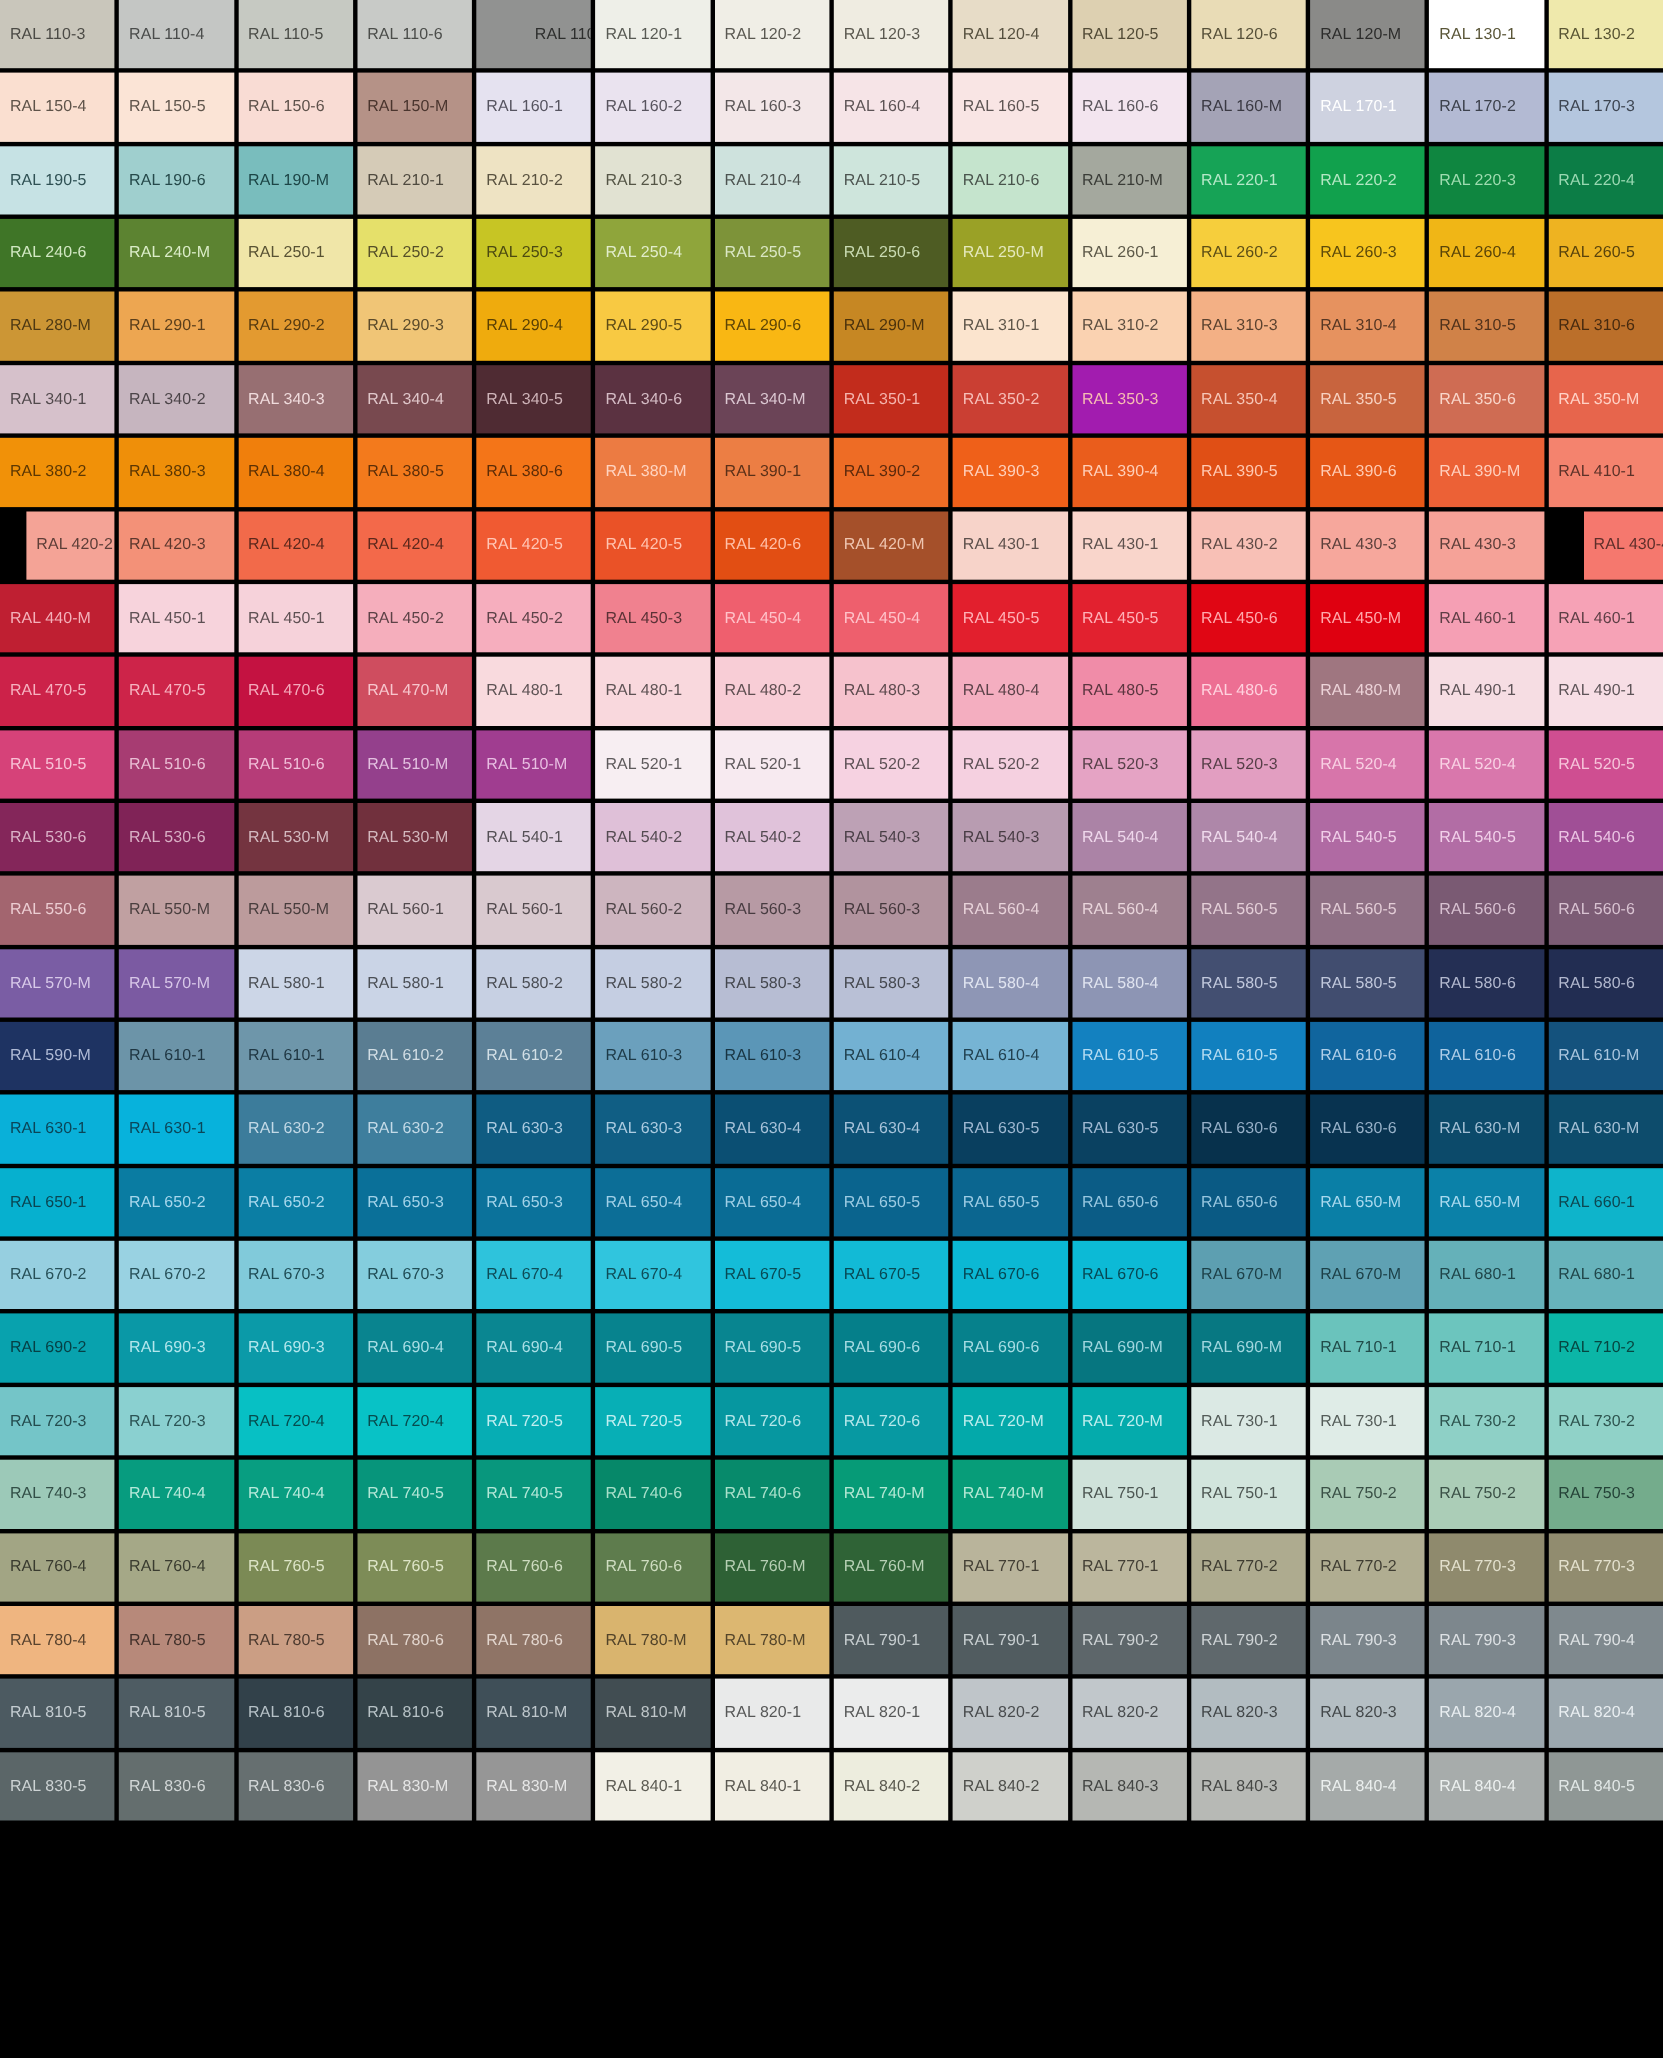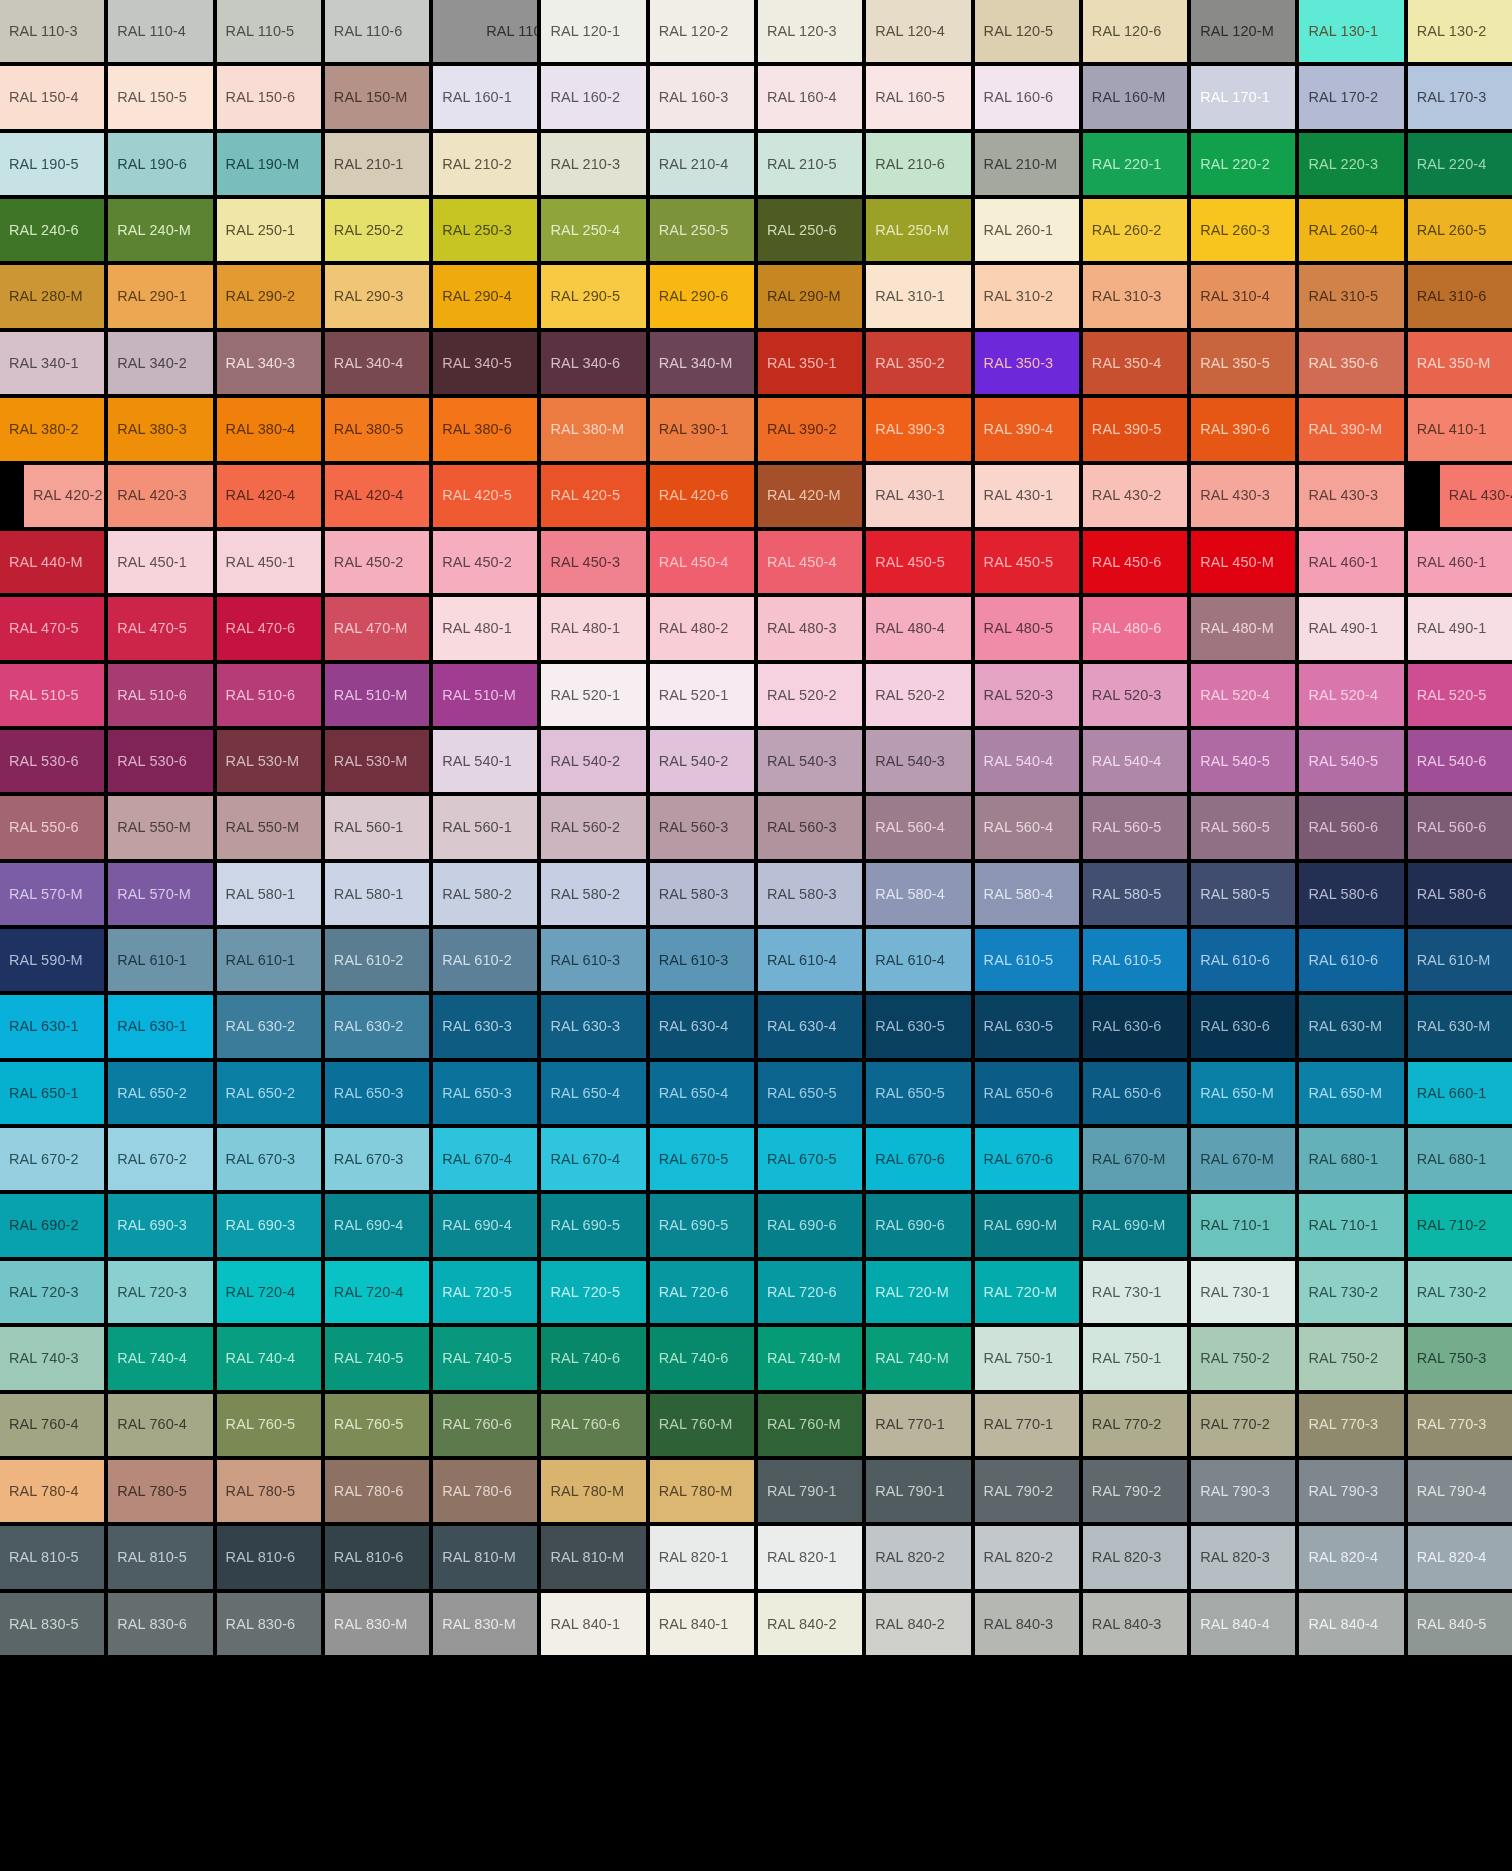--- a/index.html
+++ b/index.html
@@ -67,21 +67,21 @@
     </div>
     <div class="swatch" style="background: rgb(221, 208, 177);">
       <span class="label" style="color: rgb(82, 75, 54);">RAL 120-5</span>
     </div>
     <div class="swatch" style="background: rgb(233, 220, 182);">
       <span class="label" style="color: rgb(86, 80, 57);">RAL 120-6</span>
     </div>
     <div class="swatch" style="background: rgb(138, 138, 136);">
       <span class="label" style="color: rgb(44, 44, 43);">RAL 120-M</span>
     </div>
-    <div class="swatch" style="background: #5eead4;">
+    <div class="swatch" style="background: #ffffff;">
       <span class="label" style="color: rgb(90, 86, 56);">RAL 130-1</span>
     </div>
     <div class="swatch" style="background: rgb(239, 233, 172);">
       <span class="label" style="color: rgb(89, 85, 52);">RAL 130-2</span>
     </div>
     <div class="swatch" style="background: rgb(250, 223, 208);">
       <span class="label" style="color: rgb(94, 83, 73);">RAL 150-4</span>
     </div>
     <div class="swatch" style="background: rgb(251, 228, 214);">
       <span class="label" style="color: rgb(95, 85, 76);">RAL 150-5</span>
@@ -268,21 +268,21 @@
     </div>
     <div class="swatch" style="background: rgb(107, 68, 87);">
       <span class="label" style="color: rgb(220, 200, 210);">RAL 340-M</span>
     </div>
     <div class="swatch" style="background: rgb(194, 44, 28);">
       <span class="label" style="color: rgb(245, 181, 174);">RAL 350-1</span>
     </div>
     <div class="swatch" style="background: rgb(202, 63, 51);">
       <span class="label" style="color: rgb(247, 191, 185);">RAL 350-2</span>
     </div>
-    <div class="swatch" style="background: #6d28d9;">
+    <div class="swatch" style="background: #a21caf;">
       <span class="label" style="color: rgb(246, 189, 178);">RAL 350-3</span>
     </div>
     <div class="swatch" style="background: rgb(198, 80, 47);">
       <span class="label" style="color: rgb(246, 199, 184);">RAL 350-4</span>
     </div>
     <div class="swatch" style="background: rgb(200, 100, 62);">
       <span class="label" style="color: rgb(247, 209, 193);">RAL 350-5</span>
     </div>
     <div class="swatch" style="background: rgb(207, 108, 83);">
       <span class="label" style="color: rgb(249, 214, 202);">RAL 350-6</span>

